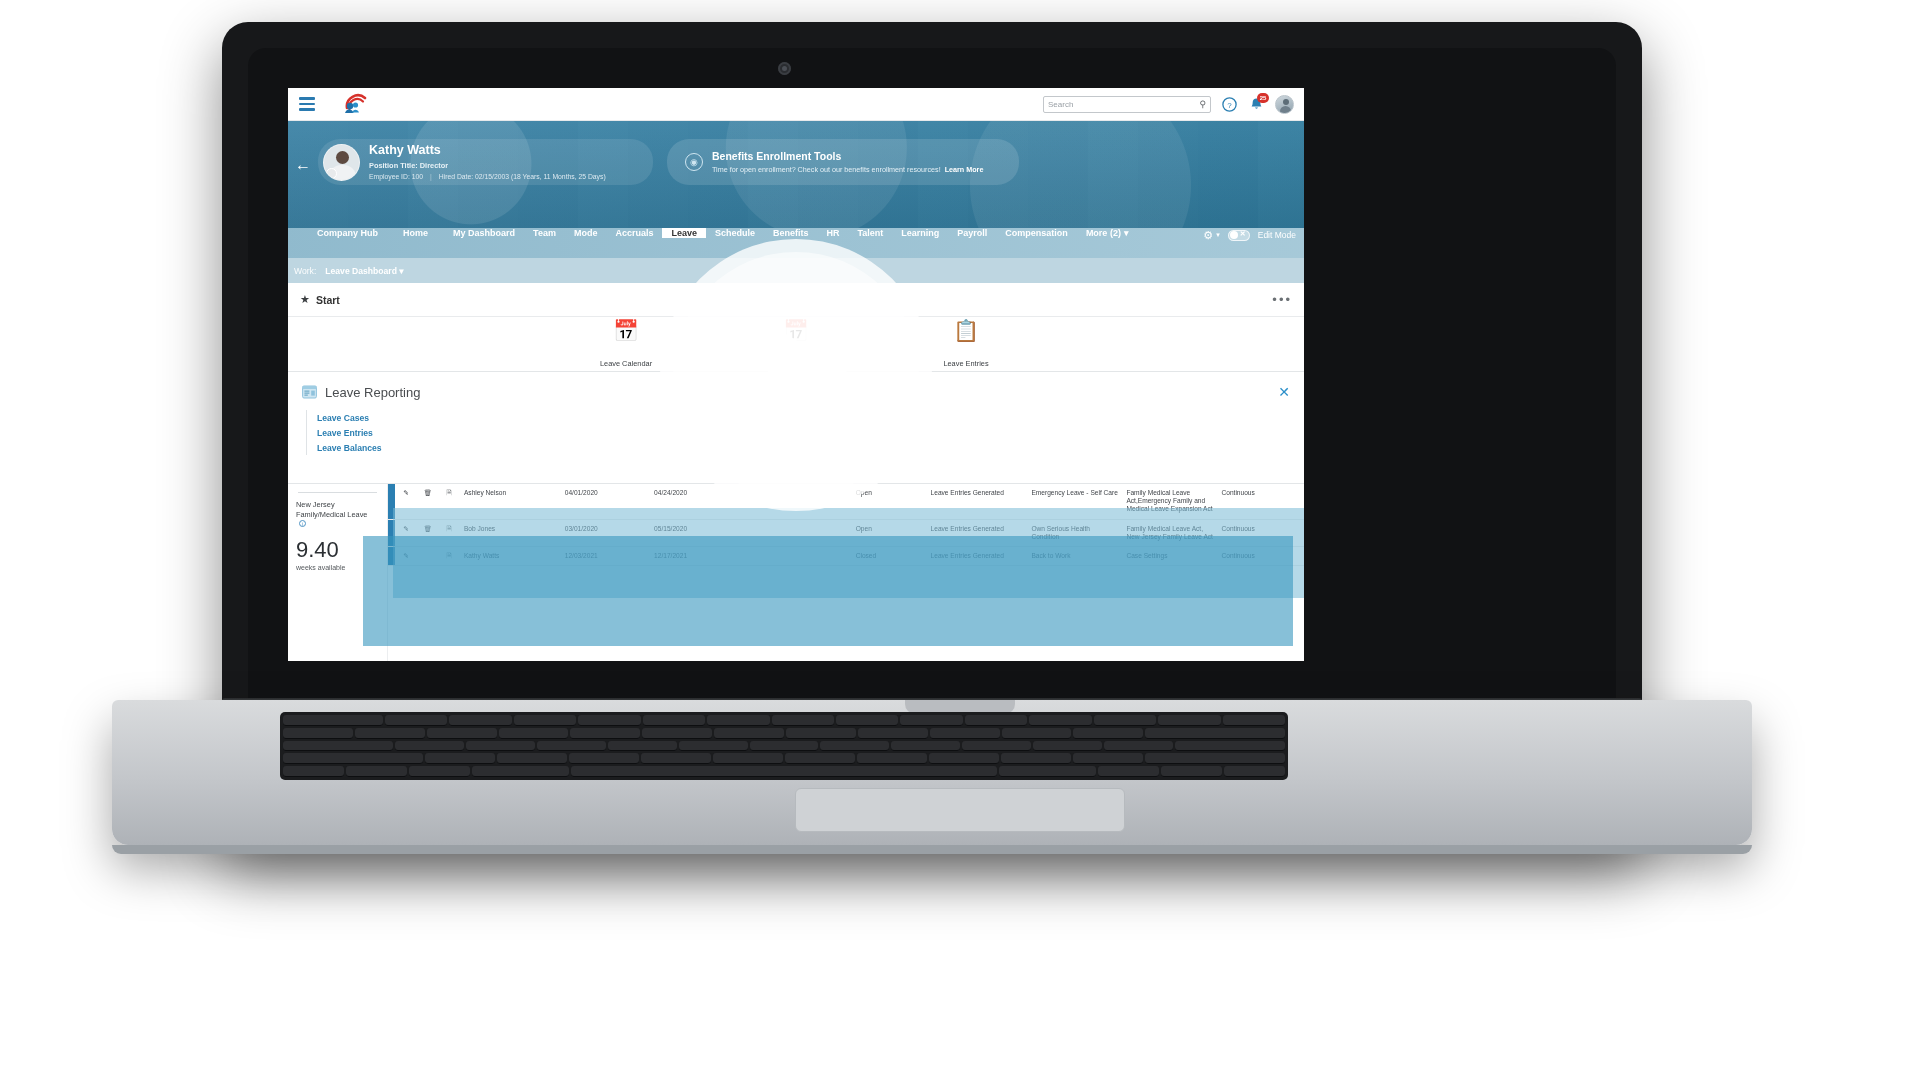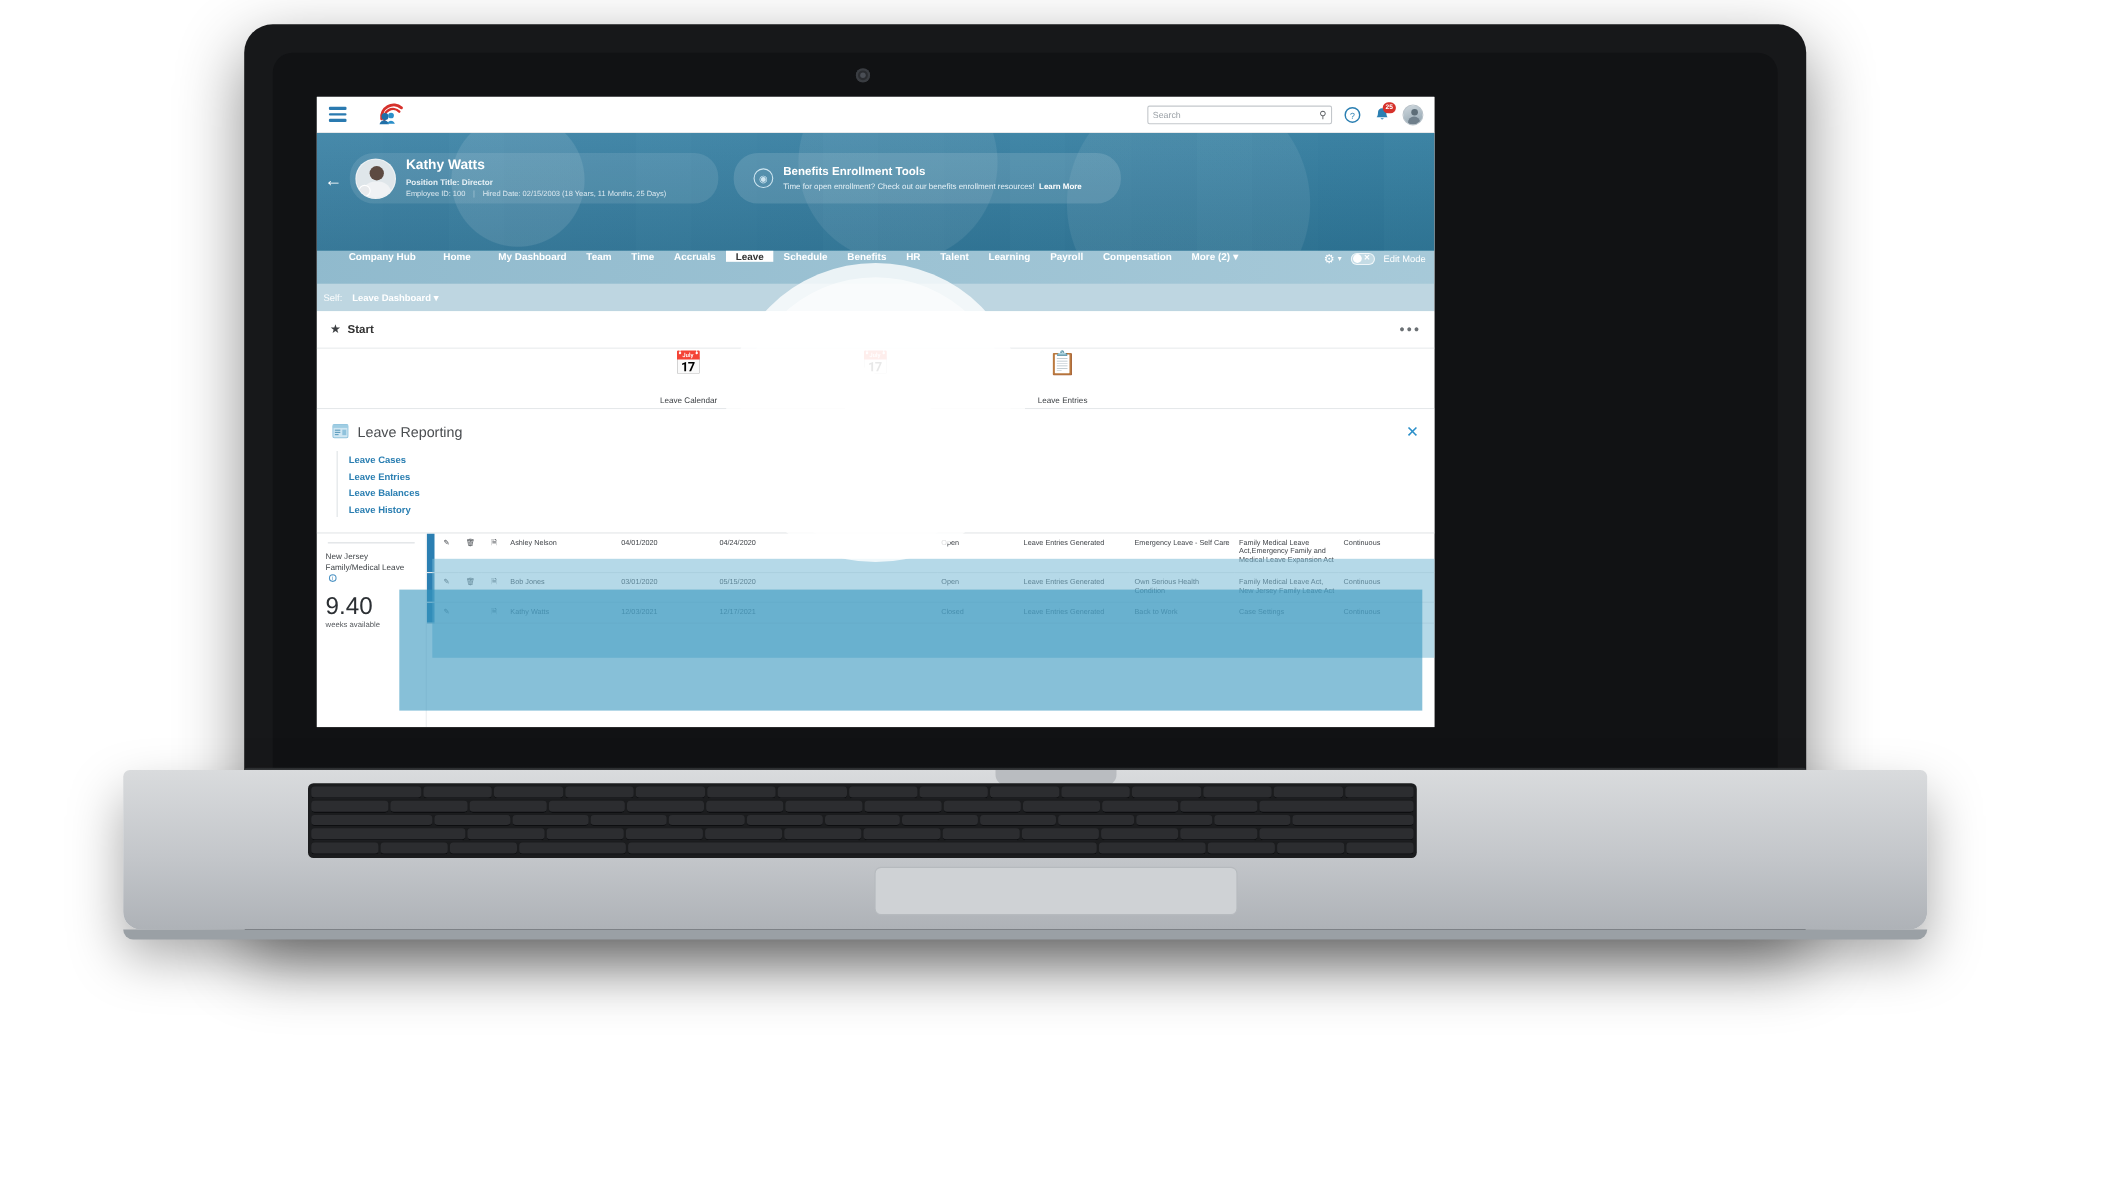--- a/index.html
+++ b/index.html
@@ -397,21 +397,21 @@
         </div>
       </div>
 
       <div class="navbar">
         <div class="tab">Company Hub</div>
         <div class="navdiv"></div>
         <div class="tab">Home</div>
         <div class="navdiv"></div>
         <div class="tab">My Dashboard</div>
         <div class="tab">Team</div>
-        <div class="tab">Time</div>
+        <div class="tab">Mode</div>
         <div class="tab">Accruals</div>
         <div class="tab active">Leave</div>
         <div class="tab">Schedule</div>
         <div class="tab">Benefits</div>
         <div class="tab">HR</div>
         <div class="tab">Talent</div>
         <div class="tab">Learning</div>
         <div class="tab">Payroll</div>
         <div class="tab">Compensation</div>
         <div class="tab">
@@ -427,21 +427,21 @@
           </div>
           <div class="toggle">
             <span class="knob"></span>
             <span class="x">✕</span>
           </div>
           <div class="editmode">Edit Mode</div>
         </div>
       </div>
 
       <div class="savedbar">
-        <span class="label">Self:</span>
+        <span class="label">Work:</span>
         <span class="value">
           <span>Leave Dashboard</span>
           <span>▾</span>
         </span>
       </div>
 
       <div class="content">
 
         <div class="start-row">
           <span class="star">★</span>
@@ -476,21 +476,20 @@
                 <rect x="9.2" y="5.6" width="3.6" height="5" fill="#8fc2dc"></rect>
               </svg>
             </span>
             <span class="panel-title">Leave Reporting</span>
             <span class="panel-close">✕</span>
           </div>
           <div class="linklist">
             <a>Leave Cases</a>
             <a>Leave Entries</a>
             <a>Leave Balances</a>
-            <a>Leave History</a>
           </div>
         </div>
 
         <div class="lower">
           <div class="bal-col">
             <div class="bal-rule"></div>
             <div class="bal-name">
               <span>New Jersey Family/Medical Leave</span>
               <span class="bal-info">i</span>
             </div>

